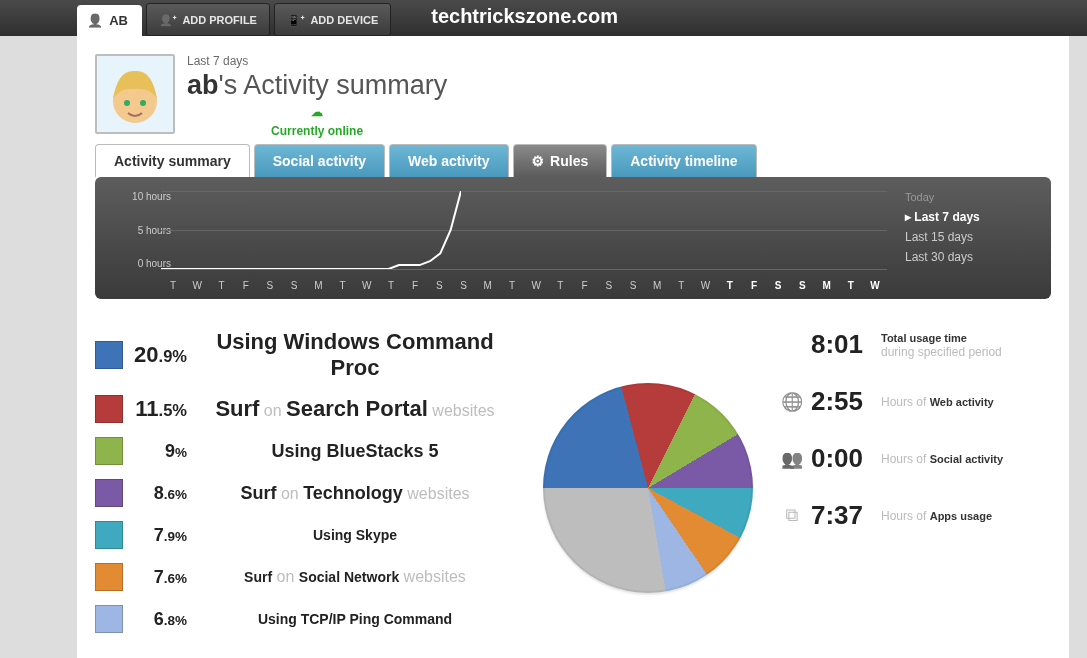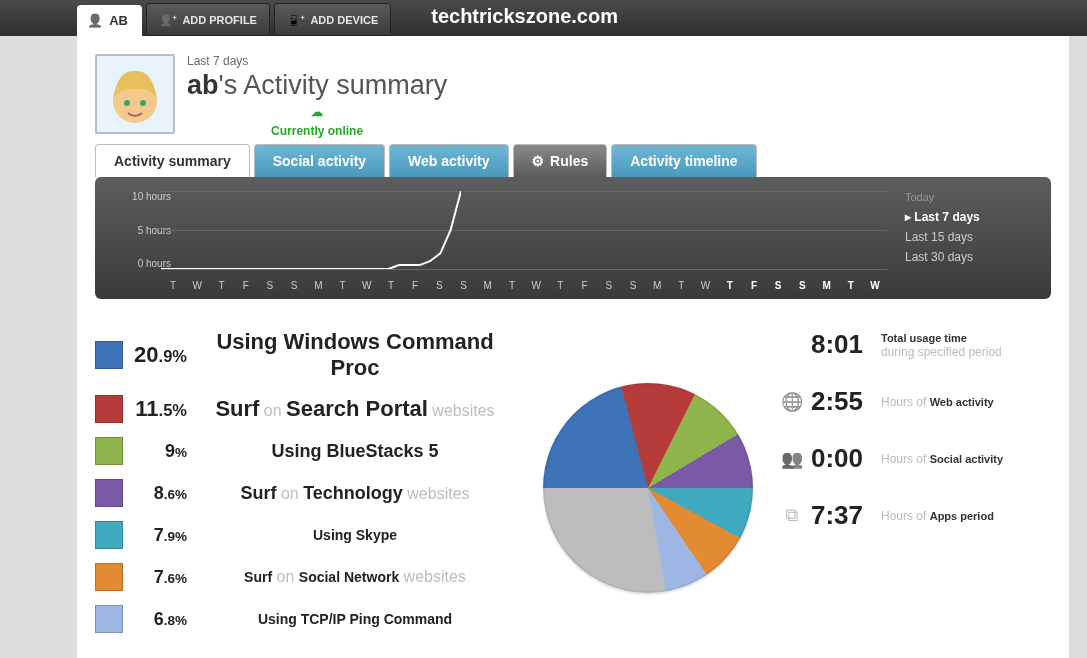--- a/index.html
+++ b/index.html
@@ -243,17 +243,17 @@
         <span class="lbl"><span>Hours of </span><span class="strong">Web activity</span></span>
       </div>
       <div class="stat">
         <span class="ico social-icon"></span>
         <span class="val">0:00</span>
         <span class="lbl"><span>Hours of </span><span class="strong">Social activity</span></span>
       </div>
       <div class="stat">
         <span class="ico apps-icon"></span>
         <span class="val">7:37</span>
-        <span class="lbl"><span>Hours of </span><span class="strong">Apps period</span></span>
+        <span class="lbl"><span>Hours of </span><span class="strong">Apps usage</span></span>
       </div>
     </div>
   </div>
 </div>
 
 </body></html>

